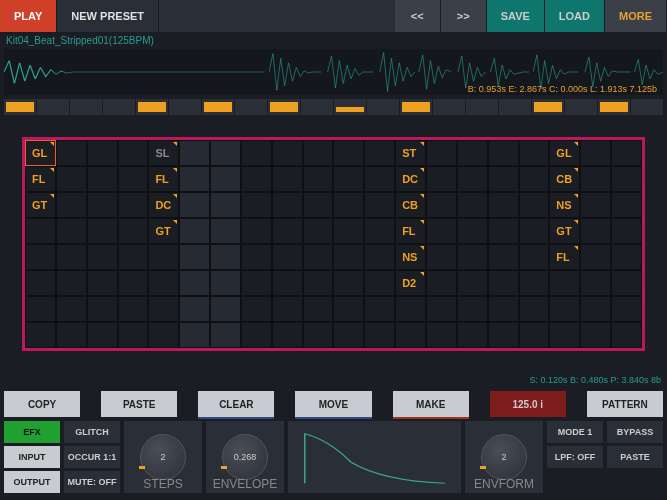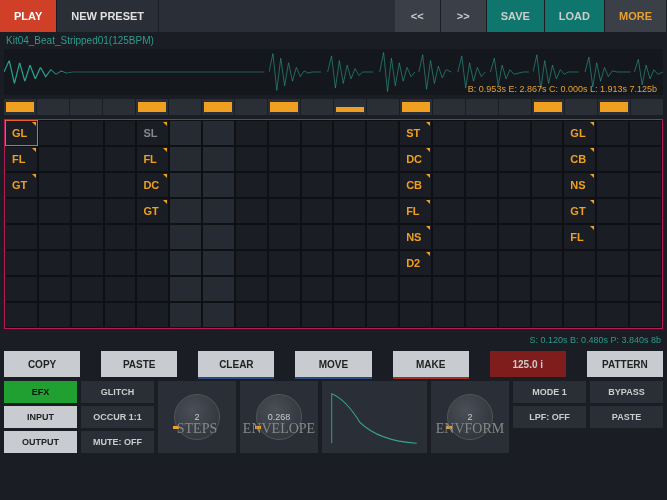--- a/index.html
+++ b/index.html
@@ -24,50 +24,50 @@
   .wave-svg { width: 100%; height: 100%; }
   .wave-info { position: absolute; right: 6px; bottom: 1px; font-size: 9px; color: #e8a030; }
   
   
   .steprow { display: flex; height: 16px; margin: 4px 4px 0 4px; gap: 1px; }
   .step-cell { flex: 1; background: #2a2e36; position: relative; }
   .step-cell.on::after { content: ''; position: absolute; inset: 3px 2px; background: #f0a020; }
   .step-cell.on-low::after { content: ''; position: absolute; left: 2px; right: 2px; bottom: 3px; height: 5px; background: #f0a020; }
   
   
-  .grid { margin: 4px; border: 1px solid #be185d; }
+  .grid { margin: 22px; border: 3px solid #be185d; }
   .grid-row { display: flex; height: 26px; }
   .grid-cell { flex: 1; border: 1px solid #0e1014; background: #1a1d23; position: relative; font-size: 11px; font-weight: bold; }
   .grid-cell.shade { background: #262a32; }
   .grid-cell .lbl { position: absolute; left: 6px; top: 50%; transform: translateY(-50%); }
   .grid-cell .tick { position: absolute; top: 1px; right: 1px; width: 0; height: 0; border-left: 4px solid transparent; border-top: 4px solid #f0a020; }
   .yellow { color: #f0a020; }
   .grey { color: #888; }
   .grid-cell.sel { outline: 1px solid #e86030; outline-offset: -1px; }
   .grid-info { text-align: right; padding: 2px 6px; font-size: 9px; color: #2a9d8f; }
   
   
   .action-row { display: flex; gap: 21px; margin: 4px; height: 26px; }
   .action-btn { flex: 1; background: #c8ccd0; color: #222; display: flex; align-items: center; justify-content: center; font-size: 10px; font-weight: bold; cursor: pointer; }
   .action-btn.dark { background: #7f1d1d; color: #ccc; }
   .action-btn.blue-b { box-shadow: 0 2px 0 #2a4a80; }
   .action-btn.red-b { box-shadow: 0 2px 0 #a03020; }
   
   
   .bottom { display: flex; gap: 4px; margin: 4px; height: 72px; }
-  .btn-col { display: flex; flex-direction: column; gap: 3px; width: 73px; }
+  .btn-col { display: flex; flex-direction: column; gap: 3px; width: 56px; }
   .small-btn { flex: 1; background: #c8ccd0; color: #222; display: flex; align-items: center; justify-content: center; font-size: 9px; font-weight: bold; cursor: pointer; }
   .small-btn.dark { background: #2a2e36; color: #ccc; }
   .small-btn.green { background: #1fa030; color: #111; }
   
   .knob-box { width: 78px; background: #2a2e36; display: flex; flex-direction: column; align-items: center; justify-content: center; position: relative; }
   .knob { width: 46px; height: 46px; border-radius: 50%; background: radial-gradient(circle at 40% 35%, #4a4e56, #2a2e36); border: 1px solid #555; position: relative; display: flex; align-items: center; justify-content: center; }
   .knob-val { font-size: 9px; color: #ccc; }
   .knob-ind { position: absolute; width: 6px; height: 3px; background: #f0a020; left: -2px; bottom: 10px; }
-  .knob-label { position: absolute; bottom: 16px; font-size: 14px; color: #888; font-family: Liberation Serif, serif; }
+  .knob-label { position: absolute; bottom: 2px; font-size: 12px; color: #888; }
   
   .env-box { flex: 1; background: #2a2e36; position: relative; display:flex; align-items:center; justify-content:center; }
   .env-svg { width: 90%; height: 80%; }
 </style>
 </head>
 <body>
 
 <div class="topbar">
   <div class="top-btn play-btn">PLAY</div>
   <div class="top-btn preset-btn">NEW PRESET</div>

